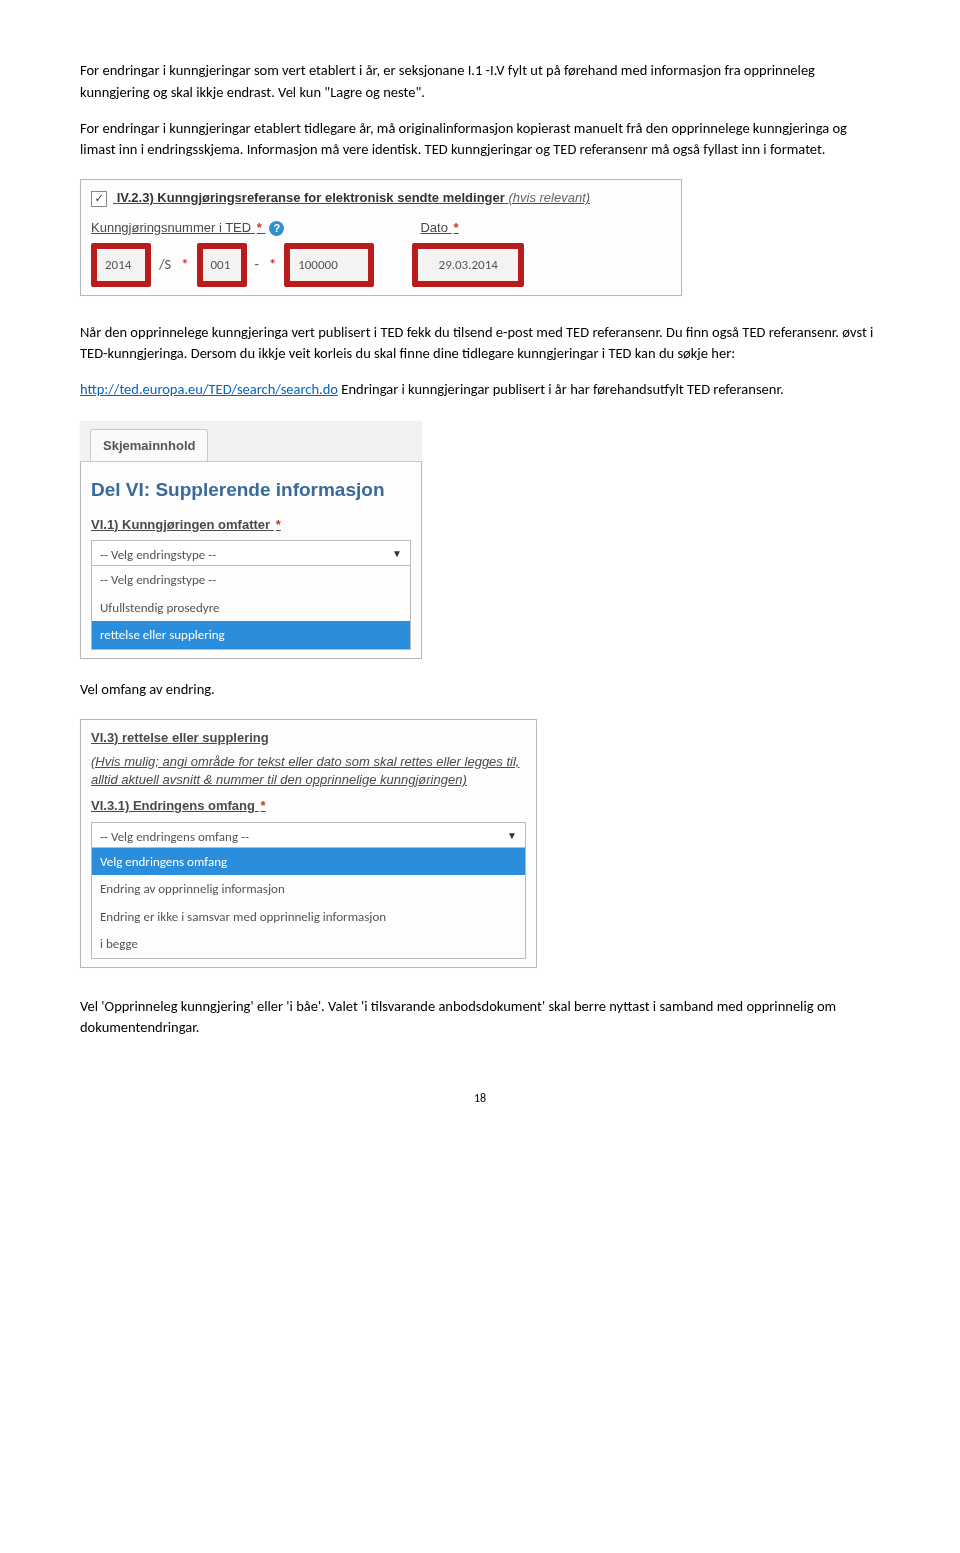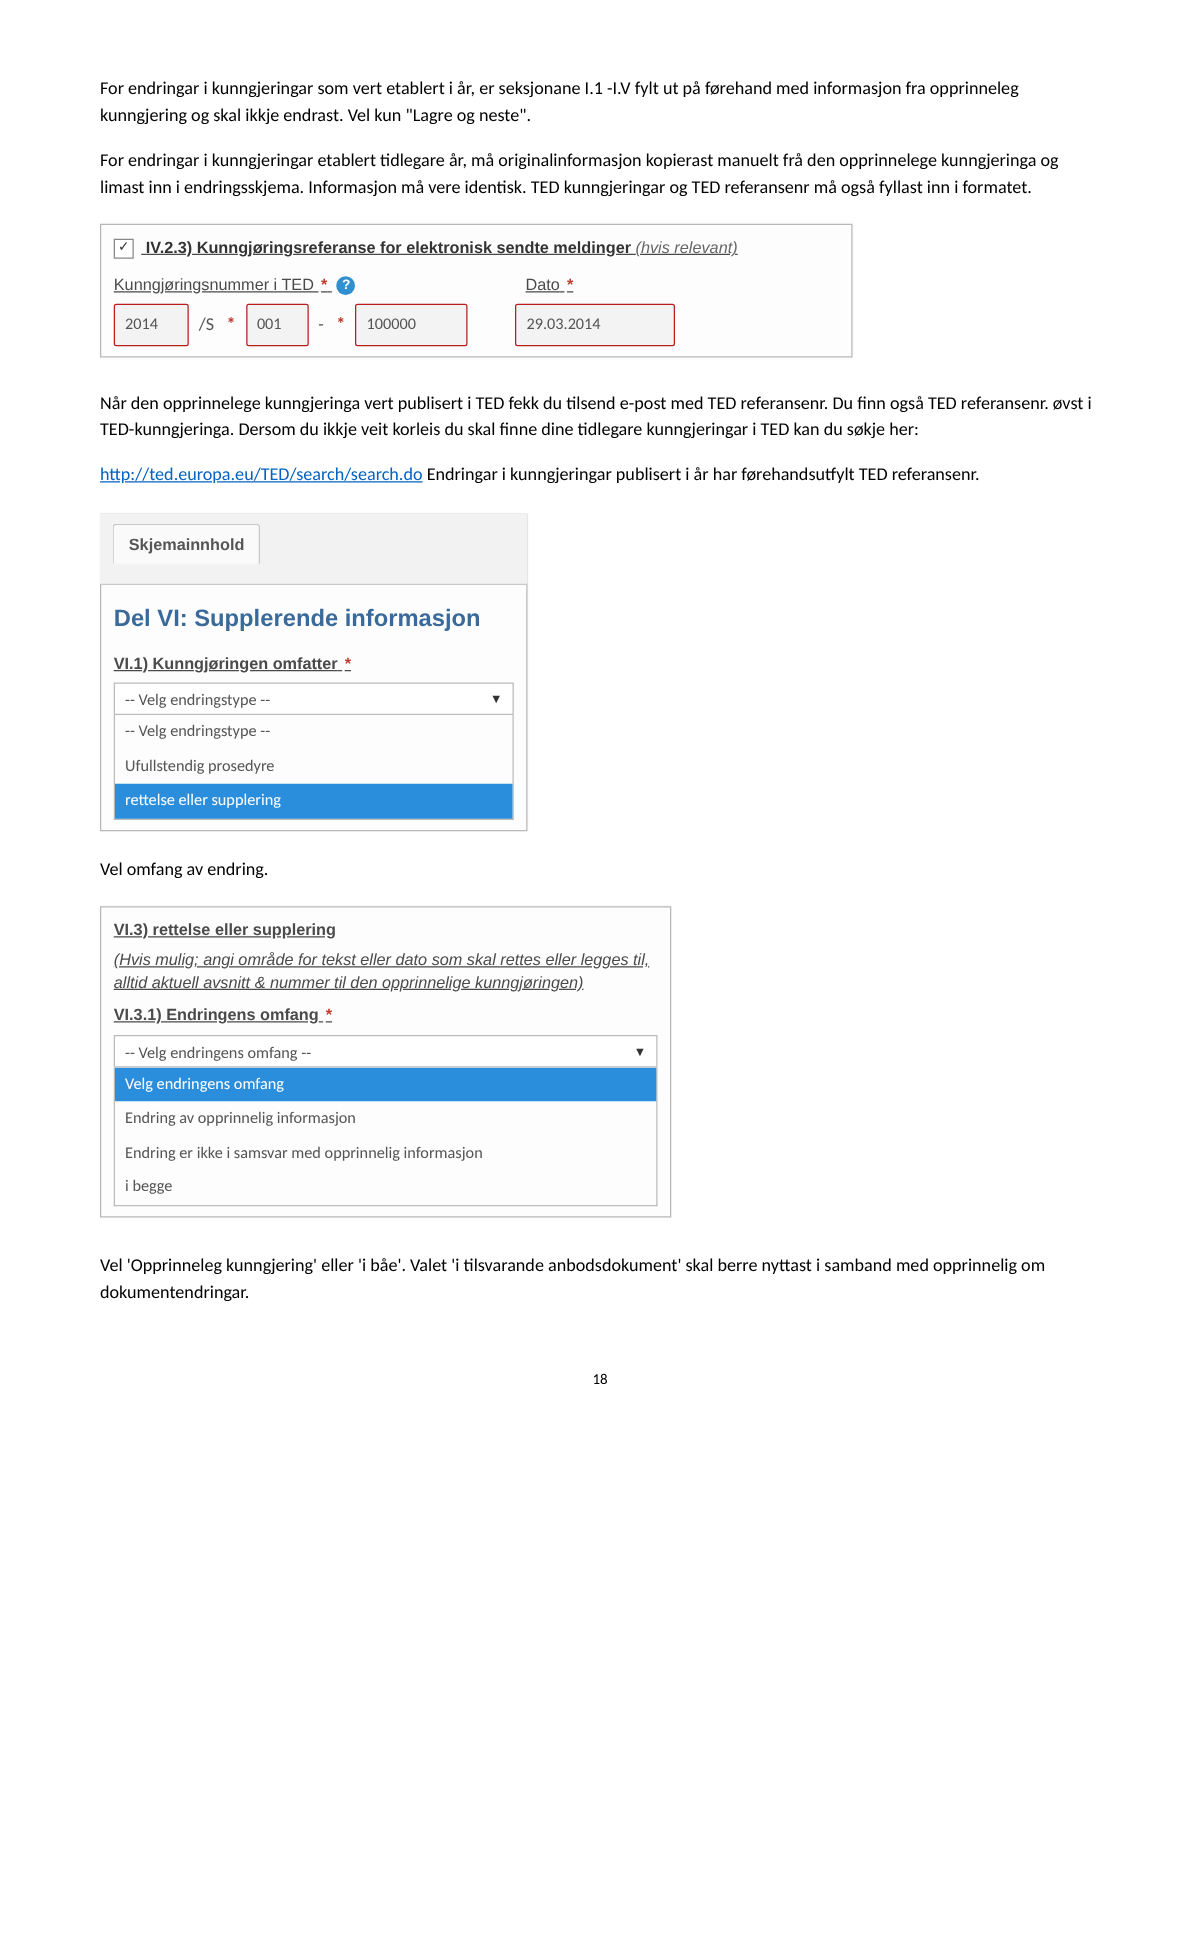--- a/index.html
+++ b/index.html
@@ -25,21 +25,21 @@
     color: #fff;
     font-size: 11px;
     line-height: 15px;
     text-align: center;
     font-weight: bold;
     margin-left: 4px;
     vertical-align: middle;
   }
   .ui-input {
     background: #f3f3f3;
-    border: 1px solid #b91c1c;
+    border: 6px solid #b91c1c;
     border-radius: 2px;
     font-size: 13px;
     color: #555;
     box-sizing: border-box;
   }
   .checkbox-box {
     display: inline-block;
     width: 14px; height: 14px;
     border: 1px solid #888;
     background: #fff;
@@ -104,21 +104,21 @@
     border: 1px solid #c9c9c9;
     border-bottom: none;
     background: #fafafa;
     position: relative;
     z-index: 2;
     border-radius: 3px 3px 0 0;
   }
   .tab-strip {
     border-bottom: 1px solid #c9c9c9;
     margin: -1px -1px 0 -1px;
-    padding: 8px 10px 16px 10px;
+    padding: 8px 10px 0 10px;
     background: #f2f2f2;
   }
   .section-h2 {
     font-family: 'Segoe UI', Arial, sans-serif;
     font-size: 19px;
     color: #3a6a9a;
     font-weight: 700;
     margin: 10px 0;
   }
   .page-num {
@@ -153,21 +153,21 @@
       </div>
     </div>
     <div style="display:flex; align-items:center; gap:8px;">
       <div class="ui-input small-pad" style="width:60px;">2014</div>
       <span style="color:#555;">/S</span>
         <span class="red-ast">*</span>
       <div class="ui-input small-pad" style="width:50px;">001</div>
       <span style="color:#555;">-</span>
         <span class="red-ast">*</span>
       <div class="ui-input small-pad" style="width:90px;">100000</div>
-      <div class="ui-input small-pad" style="width:128px; margin-left:30px;">29.03.2014</div>
+      <div class="ui-input small-pad" style="width:112px; margin-left:30px;text-align:center;">29.03.2014</div>
     </div>
   </div>
 </div>
 
 <p>Når den opprinnelege kunngjeringa  vert publisert  i TED fekk  du tilsend e-post med TED referansenr.  Du finn også TED referansenr.  øvst i TED-kunngjeringa.  Dersom du ikkje veit korleis du skal finne dine tidlegare kunngjeringar i TED  kan du søkje her:</p>
 <p>
   <a>http://ted.europa.eu/TED/search/search.do</a><span>  Endringar i kunngjeringar  publisert i år har førehandsutfylt  TED referansenr.</span>
 </p>
 
 <div class="shot" style="width:340px; margin:20px 0;">

